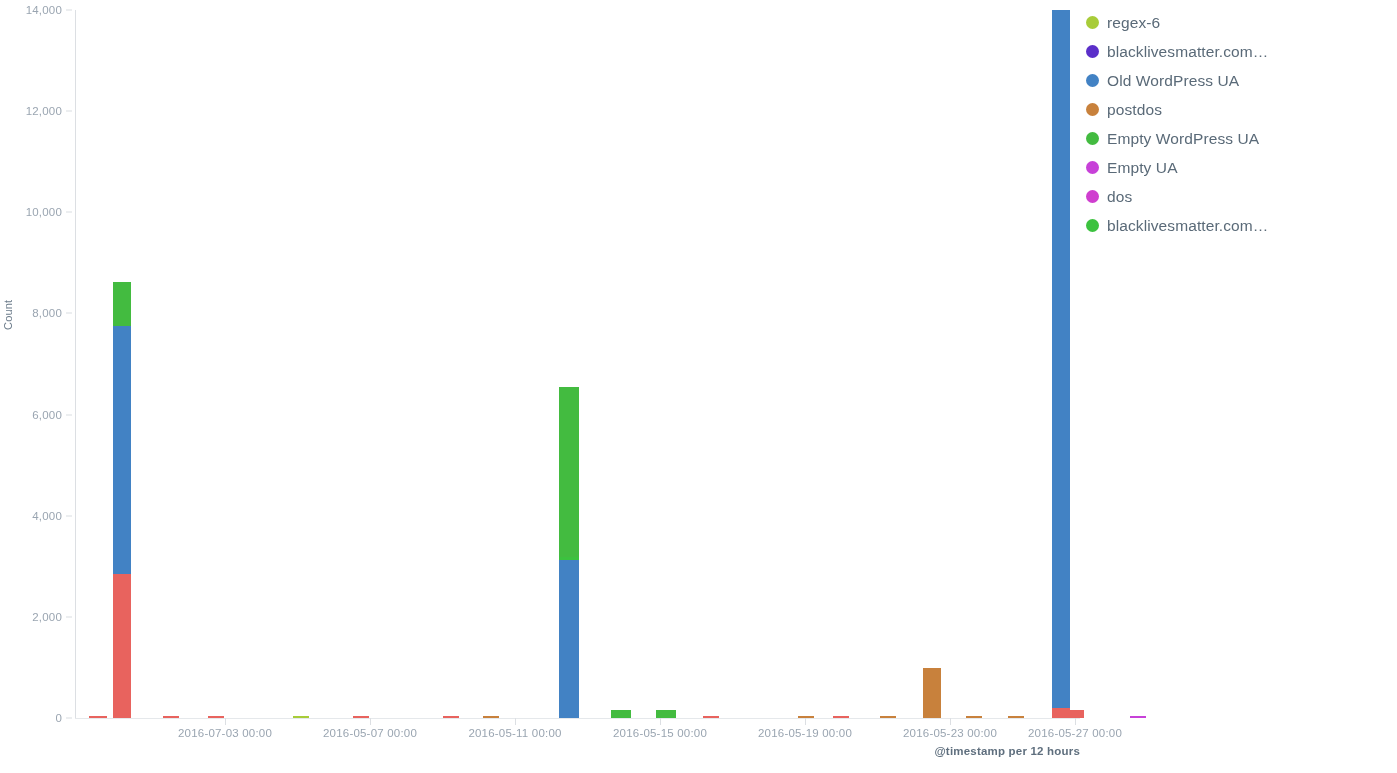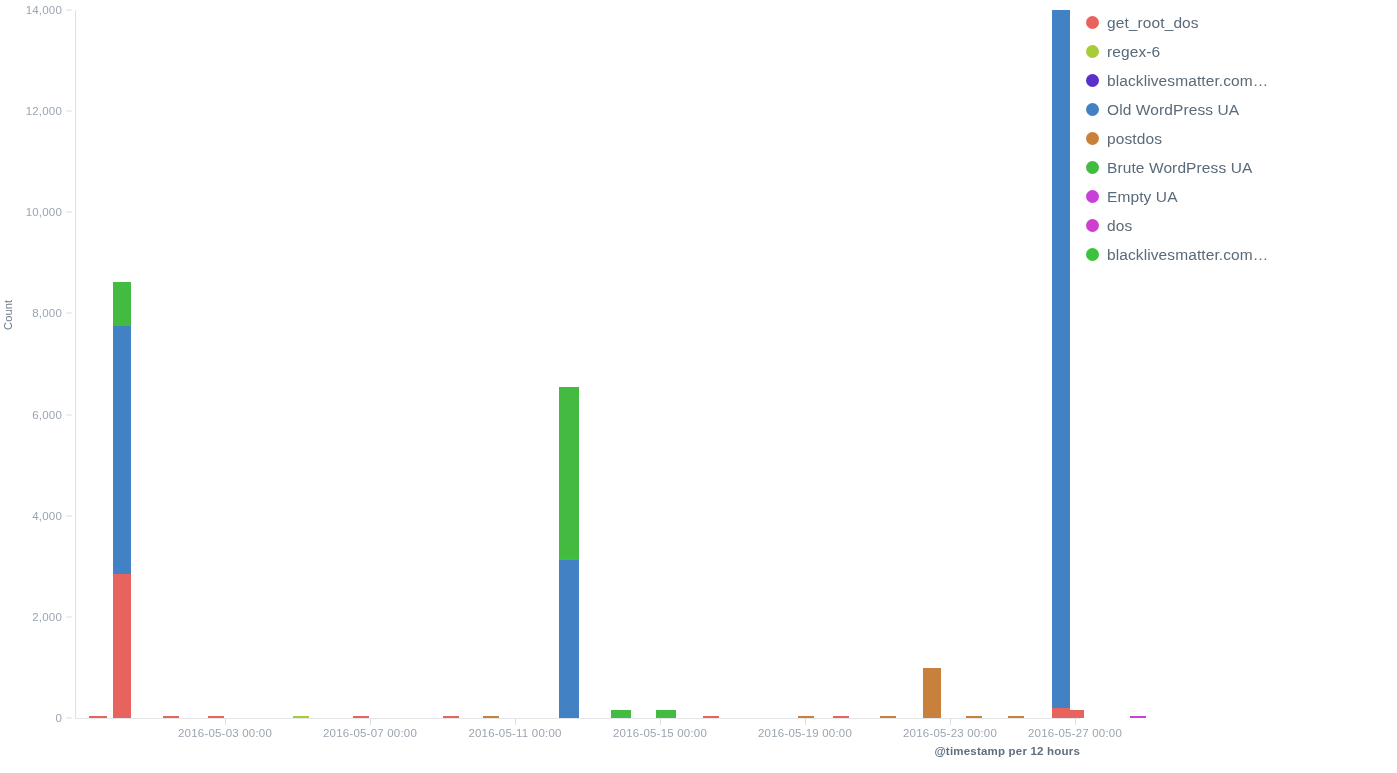--- a/index.html
+++ b/index.html
@@ -254,62 +254,58 @@
           <div class="seg" style="background: rgb(232, 99, 94); height: 7.58571px; bottom: 0px;"></div>
         </div>
         <div class="bar-col" style="left: 1054px; width: 16px; height: 708px;">
           <div class="seg" style="background: rgb(199, 65, 216); height: 2px; bottom: 0px;"></div>
         </div>
       </div>
     <div id="baseline"></div>
 
     <div id="x-ticks">
         <div class="xtick-mark" style="left: 150px;"></div>
-        <div class="xtick-label" style="left: 150px;">2016-05-03 00:00</div>
+        <div class="xtick-label" style="left: 150px;">2016-07-03 00:00</div>
         <div class="xtick-mark" style="left: 295px;"></div>
         <div class="xtick-label" style="left: 295px;">2016-05-07 00:00</div>
         <div class="xtick-mark" style="left: 440px;"></div>
         <div class="xtick-label" style="left: 440px;">2016-05-11 00:00</div>
         <div class="xtick-mark" style="left: 585px;"></div>
         <div class="xtick-label" style="left: 585px;">2016-05-15 00:00</div>
         <div class="xtick-mark" style="left: 730px;"></div>
         <div class="xtick-label" style="left: 730px;">2016-05-19 00:00</div>
         <div class="xtick-mark" style="left: 875px;"></div>
         <div class="xtick-label" style="left: 875px;">2016-05-23 00:00</div>
         <div class="xtick-mark" style="left: 1000px;"></div>
         <div class="xtick-label" style="left: 1000px;">2016-05-27 00:00</div>
       </div>
 
     <div id="x-axis-title">@timestamp per 12 hours</div>
   </div>
 
   <div id="legend">
       <div class="legend-item">
-        <span class="legend-dot" style="background: rgb(232, 99, 94);"></span>
-        <span class="legend-label">get_root_dos</span>
-      </div>
-      <div class="legend-item">
         <span class="legend-dot" style="background: rgb(168, 204, 57);"></span>
         <span class="legend-label">regex-6</span>
       </div>
       <div class="legend-item">
         <span class="legend-dot" style="background: rgb(91, 47, 201);"></span>
         <span class="legend-label">blacklivesmatter.com…</span>
       </div>
       <div class="legend-item">
         <span class="legend-dot" style="background: rgb(66, 130, 196);"></span>
         <span class="legend-label">Old WordPress UA</span>
       </div>
       <div class="legend-item">
         <span class="legend-dot" style="background: rgb(200, 129, 60);"></span>
         <span class="legend-label">postdos</span>
       </div>
       <div class="legend-item">
         <span class="legend-dot" style="background: rgb(67, 187, 64);"></span>
-        <span class="legend-label">Brute WordPress UA</span>
+        <span class="legend-label">Empty WordPress UA</span>
       </div>
       <div class="legend-item">
         <span class="legend-dot" style="background: rgb(199, 65, 216);"></span>
         <span class="legend-label">Empty UA</span>
       </div>
       <div class="legend-item">
         <span class="legend-dot" style="background: rgb(207, 62, 207);"></span>
         <span class="legend-label">dos</span>
       </div>
       <div class="legend-item">

